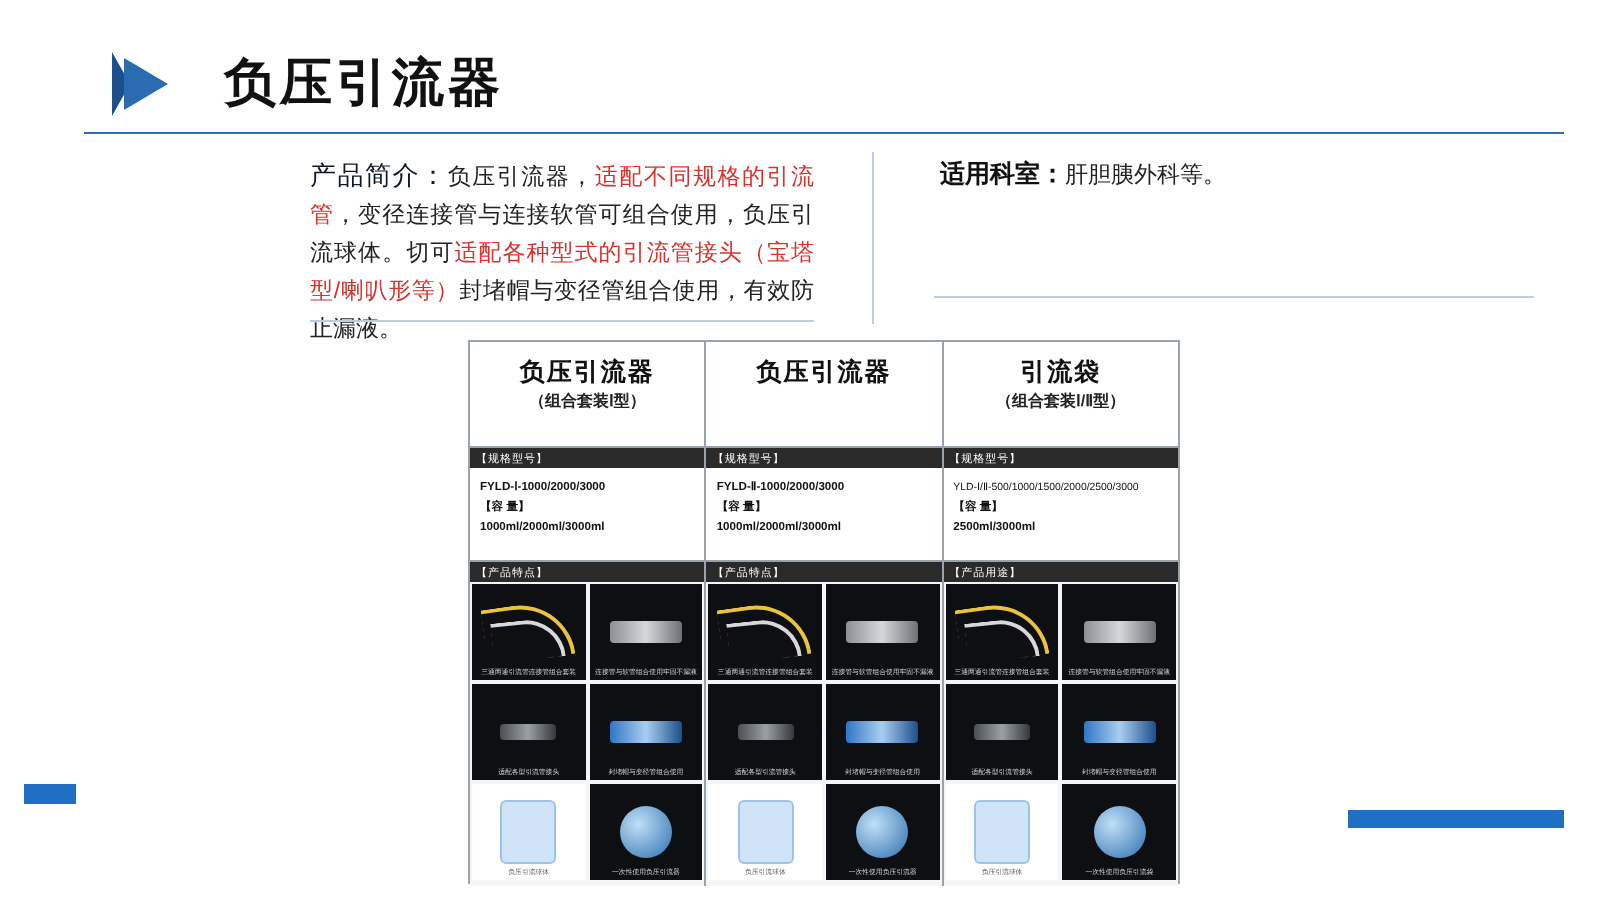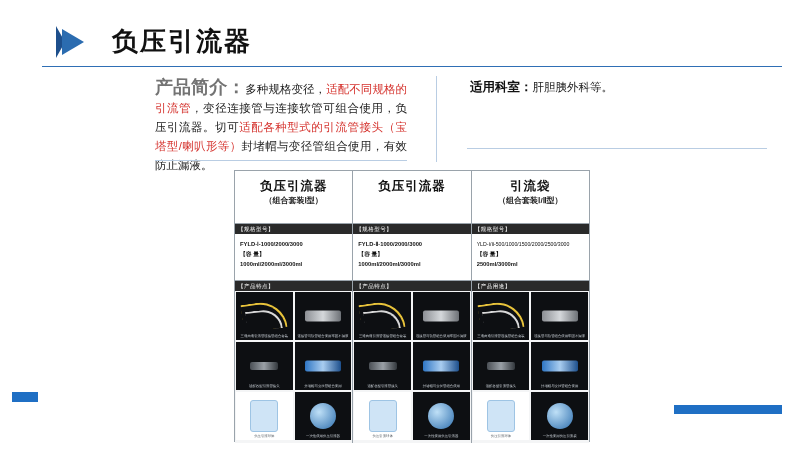--- a/index.html
+++ b/index.html
@@ -83,23 +83,23 @@
   .intro {
     position: absolute;
     left: 143px; top: 78px;
     width: 252px;
     font-size: 11.5px;
     line-height: 19px;
     color: #222222;
     text-align: justify;
   }
   .intro .lbl {
-    font-weight: bold;
-    color: #737373;
-    font-size: 18px;
+    font-weight: normal;
+    color: #0f172a;
+    font-size: 13px;
   }
   .intro .hl {
     color: #d5332e;
   }
 
   .dept {
     position: absolute;
     left: 458px; top: 78px;
     font-size: 11.5px;
     line-height: 19px;
@@ -313,21 +313,21 @@
 
   <div class="play-mark">
     <div class="tri2"></div>
     <div class="tri"></div>
   </div>
   <div class="title">负压引流器</div>
   <div class="header-rule"></div>
 
 
   <div class="intro">
-    <span class="lbl">产品简介：</span><span>多种规格变径，</span><span class="hl">适配不同规格的引流管</span><span>，变径连接管与连接软管可组合使用，负压引流器。切可</span><span class="hl">适配各种型式的引流管接头（宝塔型/喇叭形等）</span><span>封堵帽与变径管组合使用，有效防止漏液。</span>
+    <span class="lbl">产品简介：</span><span>负压引流器，</span><span class="hl">适配不同规格的引流管</span><span>，变径连接管与连接软管可组合使用，负压引流球体。切可</span><span class="hl">适配各种型式的引流管接头（宝塔型/喇叭形等）</span><span>封堵帽与变径管组合使用，有效防止漏液。</span>
   </div>
   <div class="intro-rule"></div>
   <div class="v-rule"></div>
 
   <div class="dept">
     <span class="lbl">适用科室：</span><span>肝胆胰外科等。</span>
   </div>
   <div class="dept-rule"></div>
 
   <div class="card">

